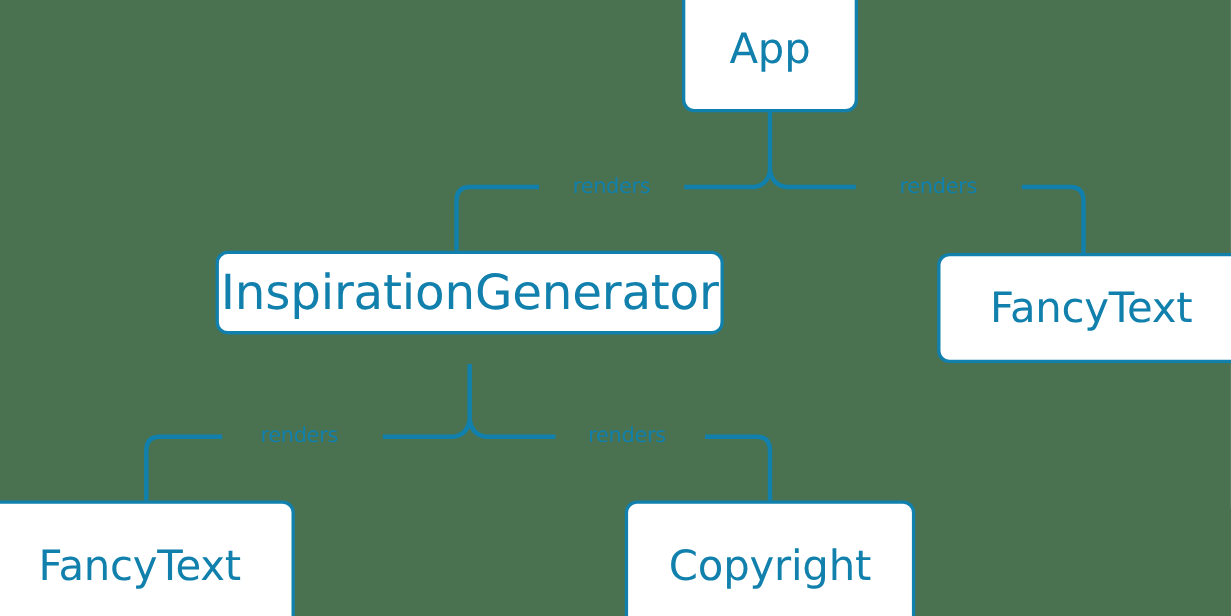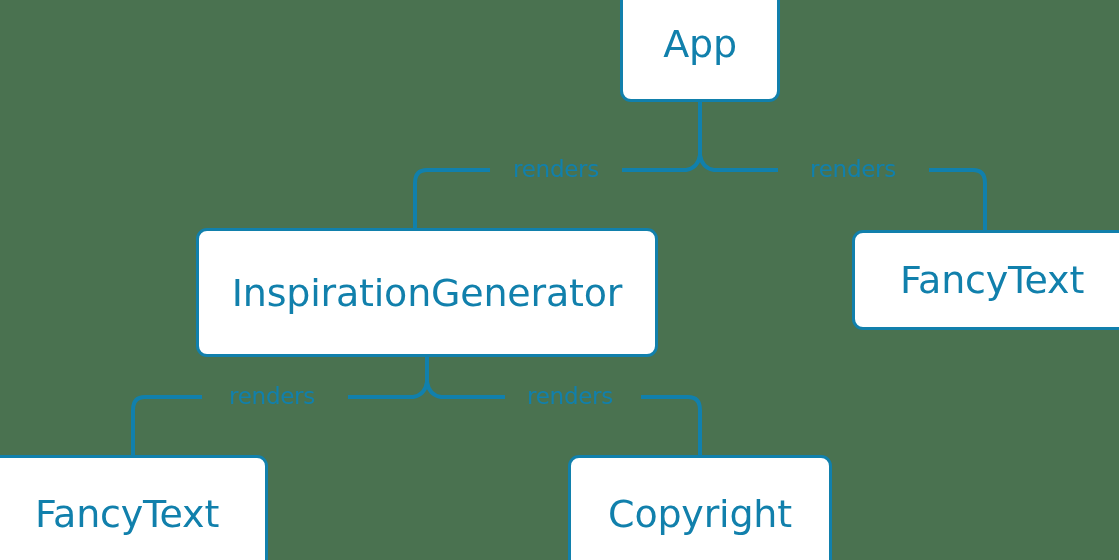--- a/index.html
+++ b/index.html
@@ -38,31 +38,31 @@
     color: #1180ac;
     font-family: "DejaVu Sans", "Liberation Sans", sans-serif;
     font-weight: 400;
     letter-spacing: -0.2px;
     white-space: nowrap;
   }
   .edge-label {
     position: absolute;
     color: #1180ac;
     font-family: "DejaVu Sans", "Liberation Sans", sans-serif;
-    font-size: 23px;
+    font-size: 19px;
     font-weight: 500;
     letter-spacing: -0.3px;
     white-space: nowrap;
     transform: translate(-50%, -50%);
     text-align: right;
   }
 
   
   #node-app          { left: 620px;  top: -14px;  width: 160px; height: 116px; font-size: 38px; }
-  #node-inspiration  { left: 196px;  top: 228px;  width: 462px; height: 129px; font-size: 38px; }
+  #node-inspiration  { left: 196px;  top: 228px;  width: 462px; height: 76px; font-size: 44px; }
   #node-fancytext-r  { left: 852px;  top: 230px;  width: 280px; height: 100px; font-size: 38px; }
   #node-fancytext-l  { left: -14px;  top: 455px;  width: 282px; height: 118px; font-size: 38px; }
   #node-copyright    { left: 568px;  top: 455px;  width: 264px; height: 118px; font-size: 38px; }
 
   
   #label-app-inspiration { left: 556px; top: 169px; }
   #label-app-fancytext   { left: 853px; top: 169px; }
   #label-ig-fancytext    { left: 272px; top: 396px; }
   #label-ig-copyright    { left: 570px; top: 396px; }
 </style>

